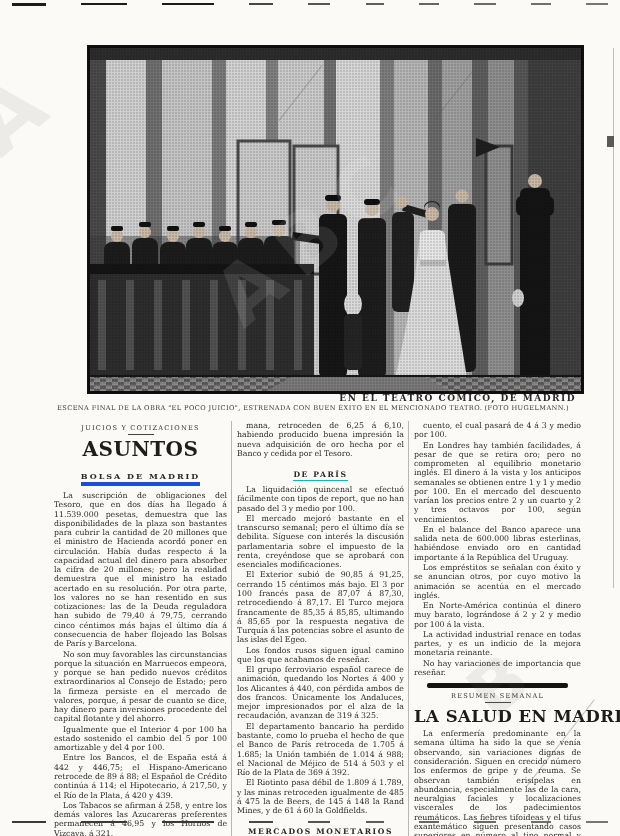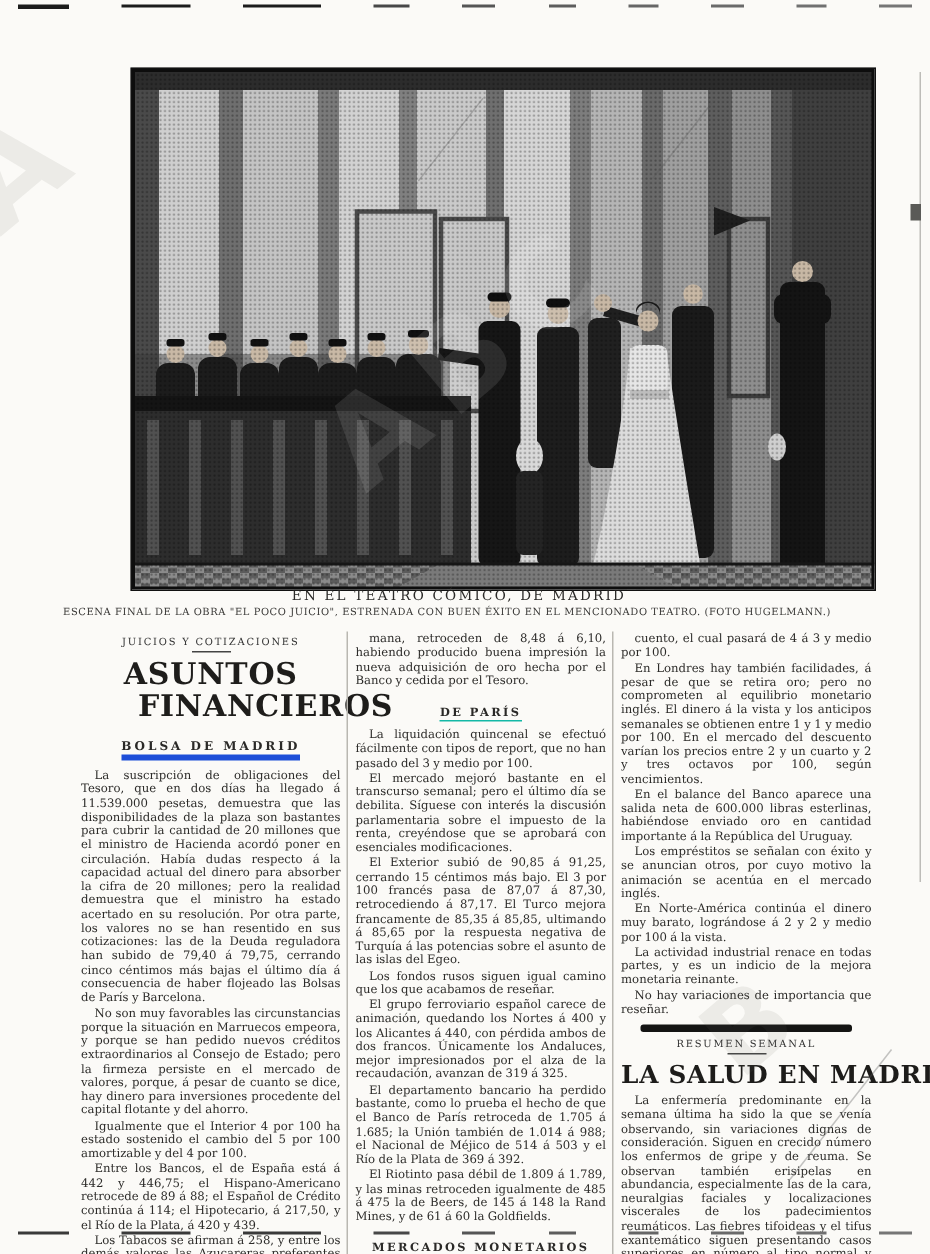--- a/index.html
+++ b/index.html
@@ -53,25 +53,25 @@
     transform:rotate(38deg);z-index:6;pointer-events:none;
   }
   
   .photo-frame{
     position:absolute;left:87px;top:45px;width:495px;height:347px;
     border:1px solid #111;background:#9a9a9a;box-sizing:content-box;
   }
   .photo-frame svg{display:block;}
   
   .caption-title{
-    position:absolute;left:56px;top:393px;width:500px;
-    text-align:center;font-size:9px;font-weight:400;letter-spacing:1.5px;color:#2b2a28;
+    position:absolute;left:76px;top:393px;width:500px;
+    text-align:right;font-size:9px;font-weight:700;letter-spacing:1.5px;color:#2b2a28;
   }
   .caption-sub{
-    position:absolute;left:28px;top:404px;width:540px;
+    position:absolute;left:43px;top:404px;width:540px;
     text-align:center;font-size:6.6px;letter-spacing:0.4px;color:#3a3937;
   }
   
   .columns{
     position:absolute;left:54px;top:421px;width:531px;
     display:flex;align-items:flex-start;
   }
   .col{width:173px;box-sizing:border-box;}
   .col + .col{border-left:1px solid #b9b7b1;margin-left:4px;padding-left:5px;}
   .col p{
@@ -268,35 +268,34 @@
   <div class="caption-title">EN EL TEATRO CÓMICO, DE MADRID</div>
   <div class="caption-sub">ESCENA FINAL DE LA OBRA "EL POCO JUICIO", ESTRENADA CON BUEN ÉXITO EN EL MENCIONADO TEATRO. (FOTO HUGELMANN.)</div>
 
   <div class="columns">
 
     <div class="col">
       <div class="kicker">JUICIOS Y COTIZACIONES</div>
       <div class="rule-short"></div>
       <div class="main-title">
         <span>ASUNTOS</span>
-        <span class="l2">FINANCIEROS</span>
       </div>
       <div class="subhead-wrap">
         <span class="subhead">BOLSA DE MADRID</span>
       </div>
       <p>La suscripción de obligaciones del Tesoro, que en dos días ha llegado á 11.539.000 pesetas, demuestra que las disponibilidades de la plaza son bastantes para cubrir la cantidad de 20 millones que el ministro de Hacienda acordó poner en circulación. Había dudas respecto á la capacidad actual del dinero para absorber la cifra de 20 millones; pero la realidad demuestra que el ministro ha estado acertado en su resolución. Por otra parte, los valores no se han resentido en sus cotizaciones: las de la Deuda reguladora han subido de 79,40 á 79,75, cerrando cinco céntimos más bajas el último día á consecuencia de haber flojeado las Bolsas de París y Barcelona.</p>
       <p>No son muy favorables las circunstancias porque la situación en Marruecos empeora, y porque se han pedido nuevos créditos extraordinarios al Consejo de Estado; pero la firmeza persiste en el mercado de valores, porque, á pesar de cuanto se dice, hay dinero para inversiones procedente del capital flotante y del ahorro.</p>
       <p>Igualmente que el Interior 4 por 100 ha estado sostenido el cambio del 5 por 100 amortizable y del 4 por 100.</p>
       <p>Entre los Bancos, el de España está á 442 y 446,75; el Hispano-Americano retrocede de 89 á 88; el Español de Crédito continúa á 114; el Hipotecario, á 217,50, y el Río de la Plata, á 420 y 439.</p>
       <p>Los Tabacos se afirman á 258, y entre los demás valores las Azucareras preferentes permanecen á 46,95 y los Hornos de Vizcaya, á 321.</p>
 
     </div>
 
     <div class="col">
-      <p>mana, retroceden de 8,48 á 6,10, habiendo producido buena impresión la nueva adquisición de oro hecha por el Banco y cedida por el Tesoro.</p>
+      <p>mana, retroceden de 6,25 á 6,10, habiendo producido buena impresión la nueva adquisición de oro hecha por el Banco y cedida por el Tesoro.</p>
       <div class="col-head-wrap">
         <span class="col-head">DE PARÍS</span>
       </div>
       <p>La liquidación quincenal se efectuó fácilmente con tipos de report, que no han pasado del 3 y medio por 100.</p>
       <p>El mercado mejoró bastante en el transcurso semanal; pero el último día se debilita. Síguese con interés la discusión parlamentaria sobre el impuesto de la renta, creyéndose que se aprobará con esenciales modificaciones.</p>
       <p>El Exterior subió de 90,85 á 91,25, cerrando 15 céntimos más bajo. El 3 por 100 francés pasa de 87,07 á 87,30, retrocediendo á 87,17. El Turco mejora francamente de 85,35 á 85,85, ultimando á 85,65 por la respuesta negativa de Turquía á las potencias sobre el asunto de las islas del Egeo.</p>
       <p>Los fondos rusos siguen igual camino que los que acabamos de reseñar.</p>
       <p>El grupo ferroviario español carece de animación, quedando los Nortes á 400 y los Alicantes á 440, con pérdida ambos de dos francos. Únicamente los Andaluces, mejor impresionados por el alza de la recaudación, avanzan de 319 á 325.</p>
       <p>El departamento bancario ha perdido bastante, como lo prueba el hecho de que el Banco de París retroceda de 1.705 á 1.685; la Unión también de 1.014 á 988; el Nacional de Méjico de 514 á 503 y el Río de la Plata de 369 á 392.</p>
       <p>El Riotinto pasa débil de 1.809 á 1.789, y las minas retroceden igualmente de 485 á 475 la de Beers, de 145 á 148 la Rand Mines, y de 61 á 60 la Goldfields.</p>

